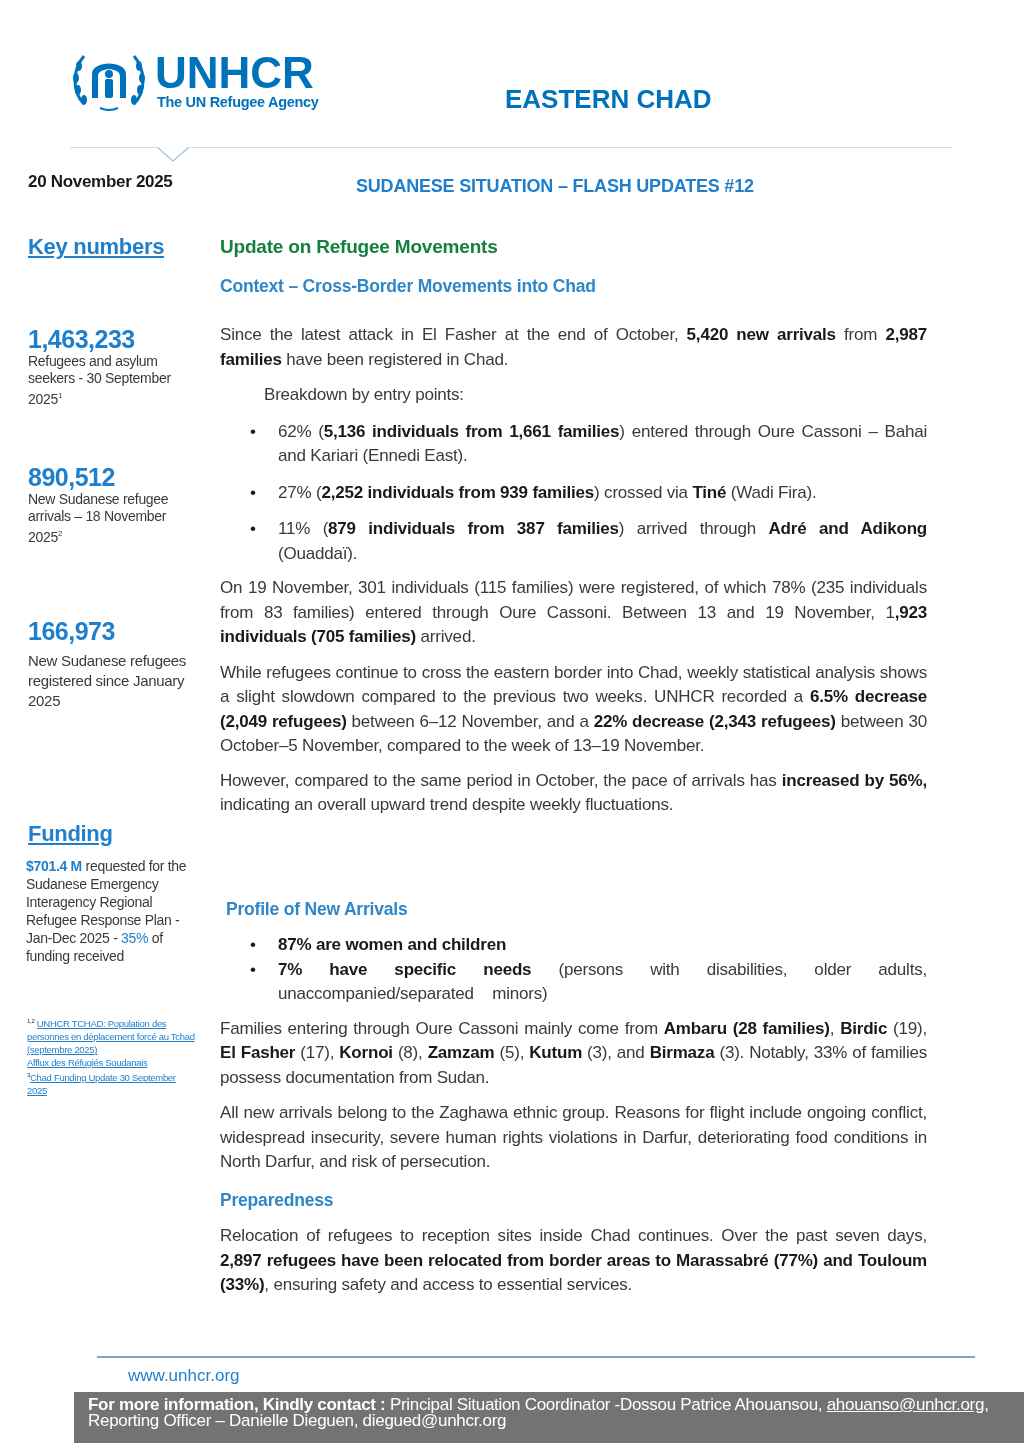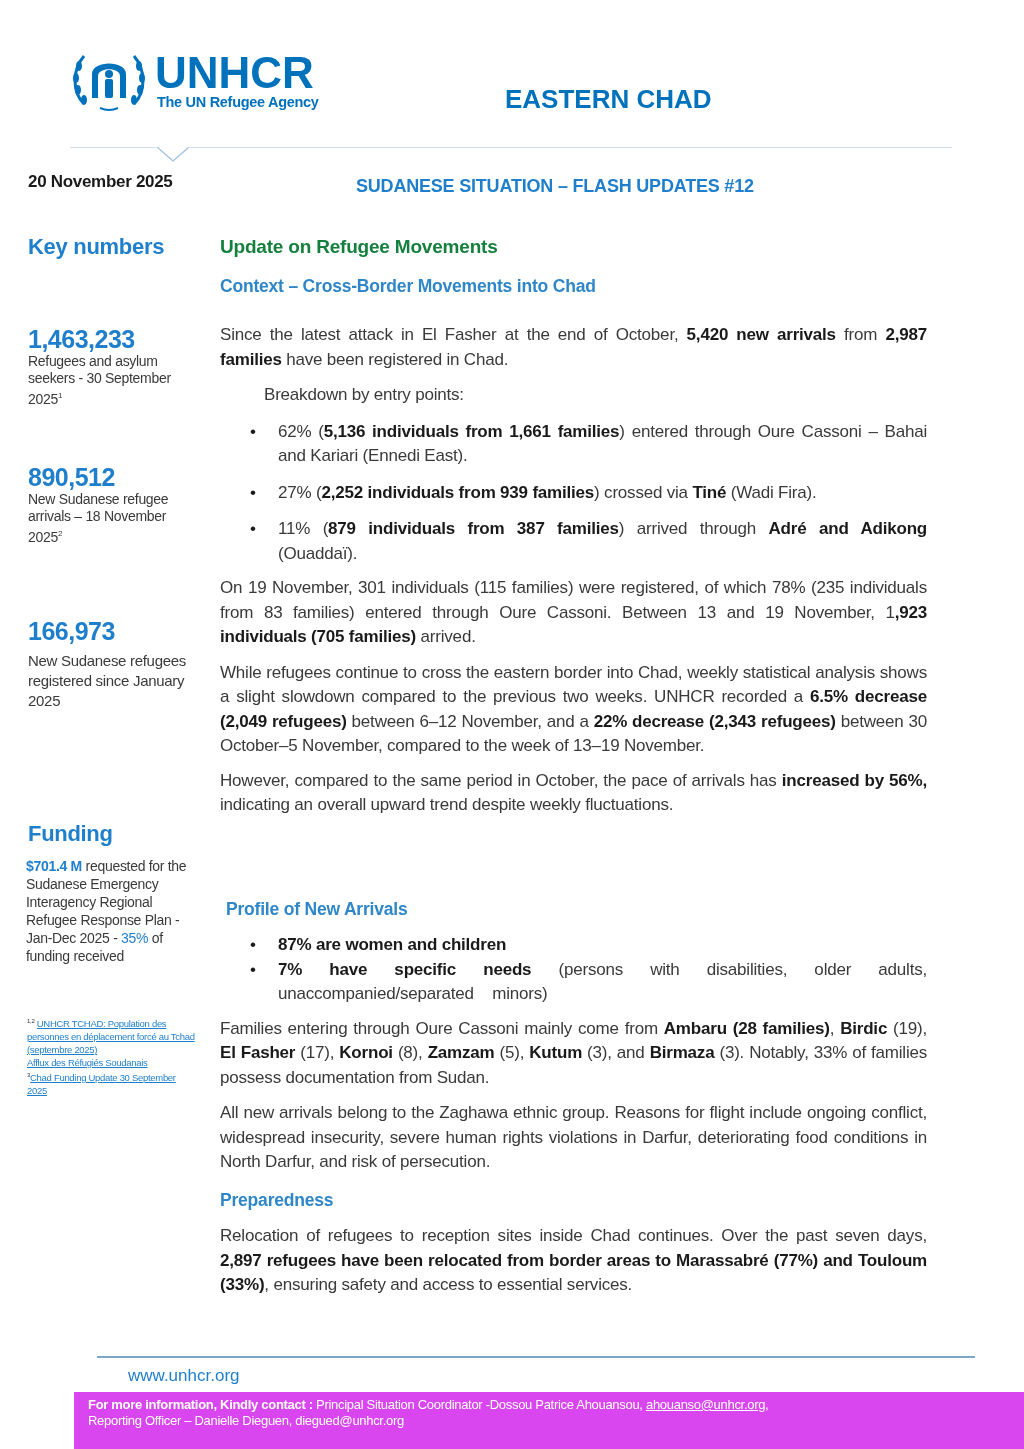--- a/index.html
+++ b/index.html
@@ -7,41 +7,41 @@
          font-family:"Liberation Sans", sans-serif; color:#333333; }
   .abs { position:absolute; }
   .logo { left:70px; top:46px; width:280px; height:70px; }
   .logo-word { left:155px; top:48px; font-size:44px; font-weight:bold; color:#0072bc; letter-spacing:0px; line-height:50px; }
   .logo-tag { left:157px; top:94px; font-size:14.5px; font-weight:bold; color:#0072bc; line-height:16px; letter-spacing:-0.3px; }
   .region { left:505px; top:84px; font-size:26px; font-weight:bold; color:#0072bc; }
   .rule-top { left:70px; top:147px; width:882px; height:1px; background:#cfdff0; }
   .notch { left:156px; top:147px; }
   .date { left:28px; top:172px; font-size:17px; font-weight:bold; color:#1a1a1a; letter-spacing:-0.3px; }
   .flash { left:340px; top:176px; font-size:18px; font-weight:bold; color:#1f7fcc; letter-spacing:-0.2px;margin-left:16px; }
-  .side-h { font-size:22px; font-weight:bold; color:#1f7fcc; letter-spacing:-0.3px; }
+  .side-h { font-size:22px; font-weight:bold; color:#1f7fcc; letter-spacing:-0.3px;text-decoration:underline; }
   .kn { left:28px; top:234px; }
   .num { font-size:25px; font-weight:bold; color:#1f7fcc; letter-spacing:-0.5px; line-height:28px; }
   .num-label { font-size:14px; color:#3a3a3a; line-height:17px; letter-spacing:-0.3px; width:175px; }
   .num-label sup { font-size:8px; }
   .fund-text { left:26px; top:857px; width:172px; font-size:14px; line-height:18px; color:#3a3a3a; letter-spacing:-0.3px; }
   .fund-text .blue { color:#1f7fcc; font-weight:bold; }
   .fn { left:27px; top:1015px; width:170px; font-size:9.5px; line-height:13px; color:#1f7fcc; letter-spacing:-0.3px; }
   .fn a { color:#1f7fcc; text-decoration:underline; display:block; }
   .fn sup { font-size:6px; color:#333; }
   .main { left:220px; width:707px; }
   .h-main { top:236px; font-size:19px; font-weight:bold; color:#15803d; letter-spacing:-0.2px; }
   .h-sub { font-size:17.5px; font-weight:bold; color:#2f86c8; letter-spacing:-0.2px; }
   p.body { margin:0; font-size:17px; line-height:24.5px; color:#3a3a3a; text-align:justify; letter-spacing:-0.2px; }
   p.body b, li b { color:#1a1a1a; }
   ul.b { margin:0; padding-left:58px; list-style:none; }
   ul.b li { position:relative; font-size:17px; line-height:24.5px; color:#3a3a3a; text-align:justify; letter-spacing:-0.2px; }
   ul.b li::before { content:"•"; position:absolute; left:-28px; color:#1a1a1a; }
   .rule-bot { left:97px; top:1356px; width:878px; height:2px; background:#7aa8c8; }
   .www { left:128px; top:1366px; font-size:17px; color:#1f7fcc; }
-  .footer { left:74px; top:1392px; width:950px; height:58px; background:#d946ef; color:#ffffff; font-size:13px; line-height:16px; letter-spacing:-0.3px; }
+  .footer { left:74px; top:1392px; width:950px; height:51px; background:#737373; color:#ffffff; font-size:17px; line-height:16px; letter-spacing:-0.3px; }
   .footer-inner { padding:5px 0 0 14px; }
   .footer b { font-weight:bold; }
   .footer a { color:#ffffff; text-decoration:underline; }
 </style>
 </head>
 <body>
 
 <div class="abs logo">
   <svg width="78" height="64" viewBox="0 0 78 64" style="position:absolute;left:0;top:2px;">
     <g fill="none" stroke="#0072bc" stroke-width="3">

